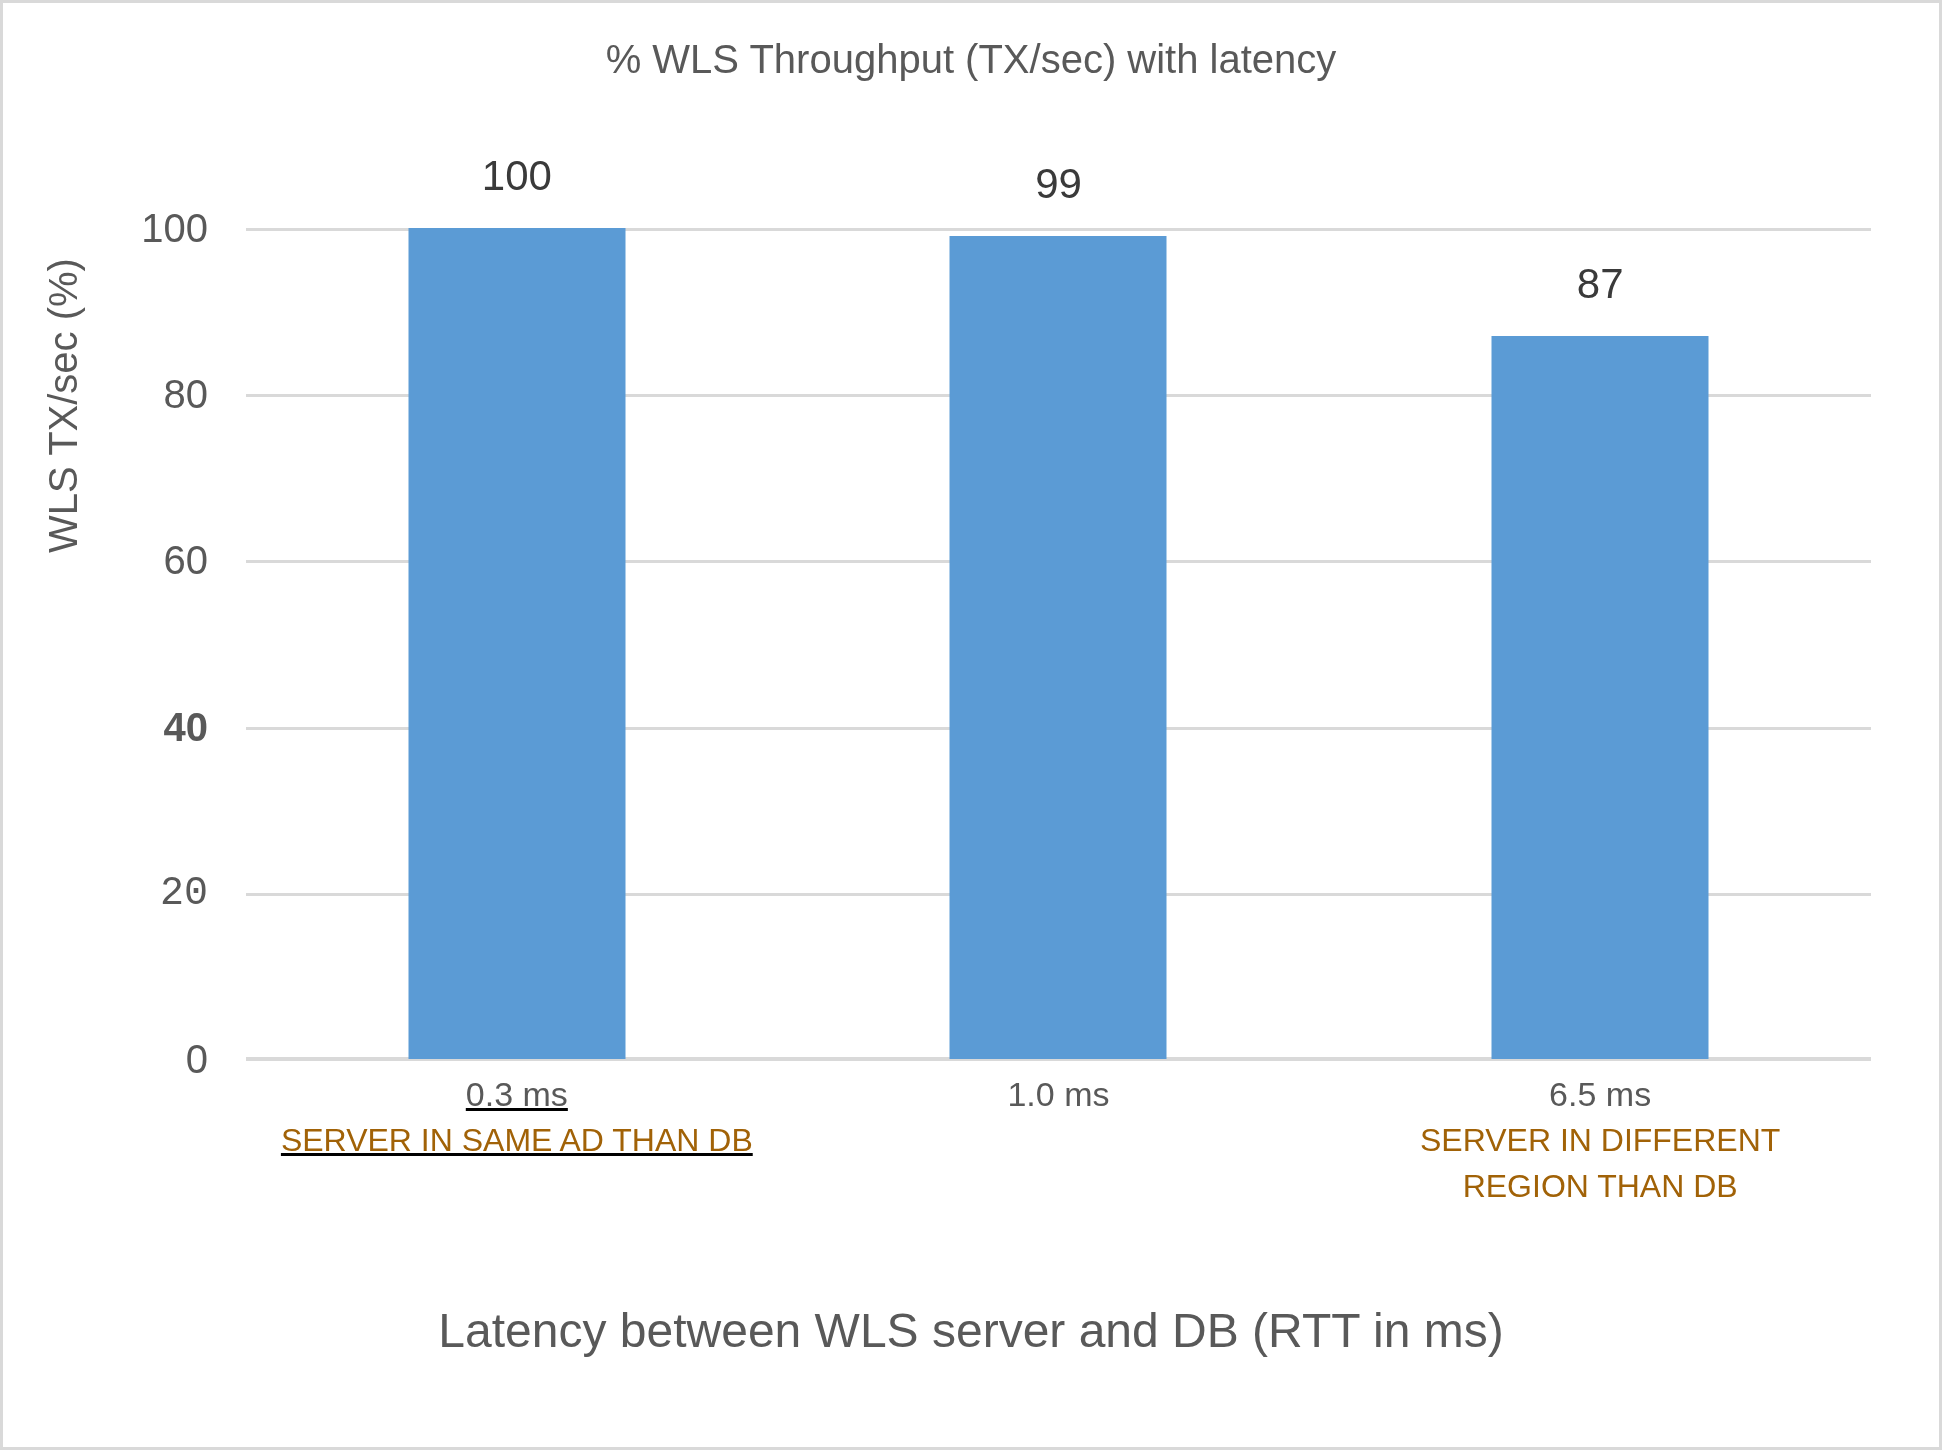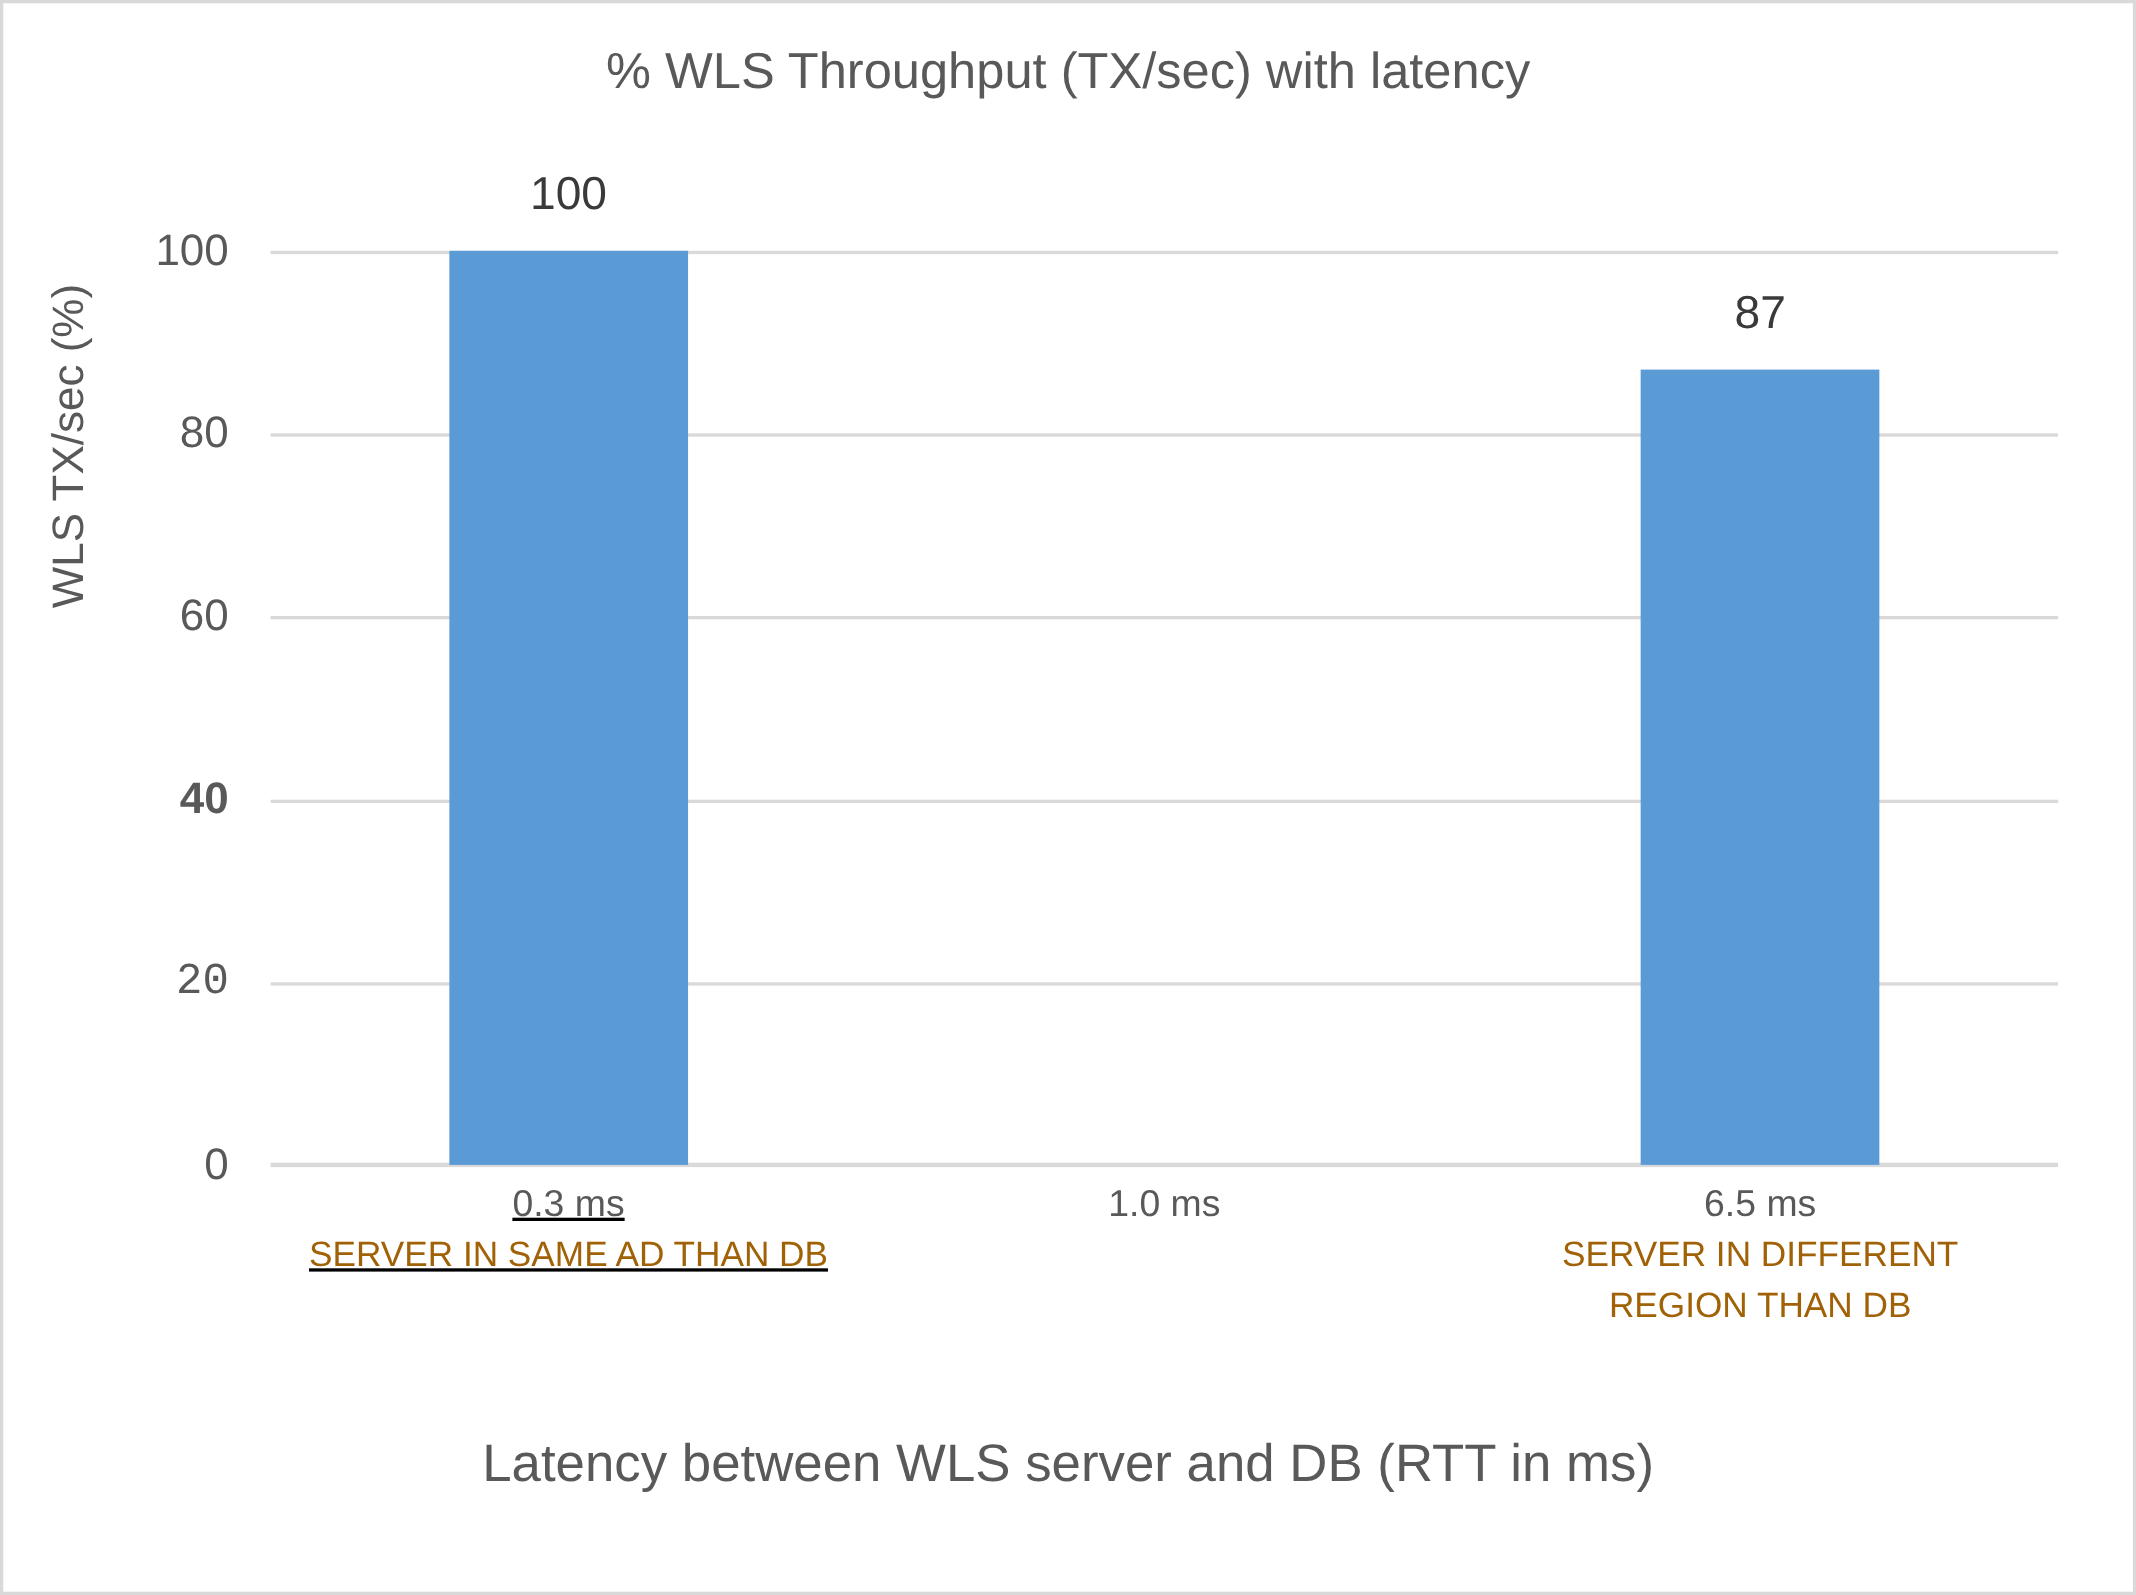--- a/index.html
+++ b/index.html
@@ -20,21 +20,21 @@
     overflow: hidden;
   }
 
   
   .chart-title {
     position: absolute;
     left: 0;
     right: 0;
     top: 34px;
     text-align: center;
-    font-size: 46px;
+    font-size: 40px;
     color: #595959;
     font-weight: 400;
     letter-spacing: 0px;
     white-space: nowrap;
   }
 
   
   .y-axis-title {
     position: absolute;
     left: -240px;
@@ -184,20 +184,24 @@
     <div class="axis-baseline"></div>
   </div>
 
   <div class="bars-layer">
 
     <div class="bar-slot" style="left:0%; width:33.333%;">
       <div class="bar" style="height: 100%; background: rgb(91, 155, 213);"></div>
       <div class="bar-value" style="top:-76px;">100</div>
     </div>
 
+    <div class="bar-slot" style="left:33.333%; width:33.333%;">
+      <div class="bar" style="height: 99%; background: rgb(91, 155, 213);"></div>
+      <div class="bar-value" style="top:-68px;">99</div>
+    </div>
 
     <div class="bar-slot" style="left:66.666%; width:33.333%;text-align:right;">
       <div class="bar" style="height: 87%; background: rgb(91, 155, 213);"></div>
       <div class="bar-value" style="top:32px;">87</div>
     </div>
 
   </div>
 
   <div class="x-labels">
 

